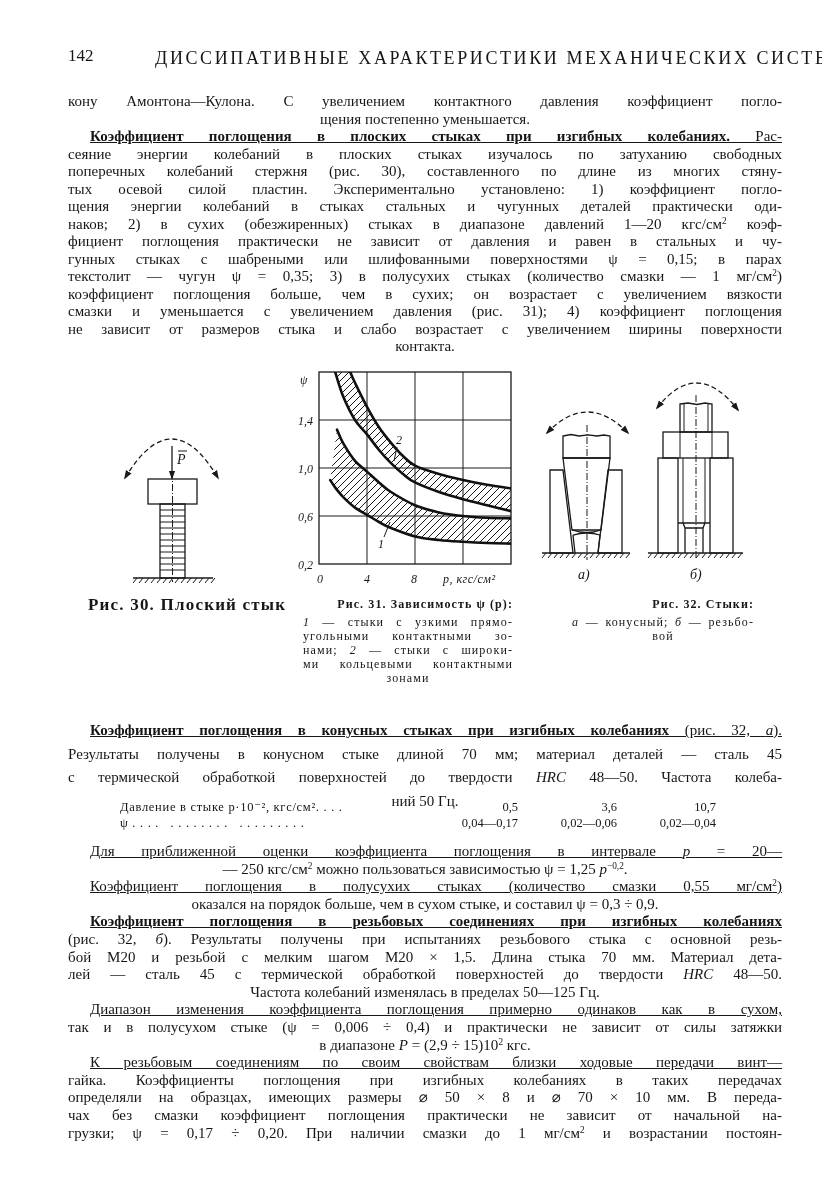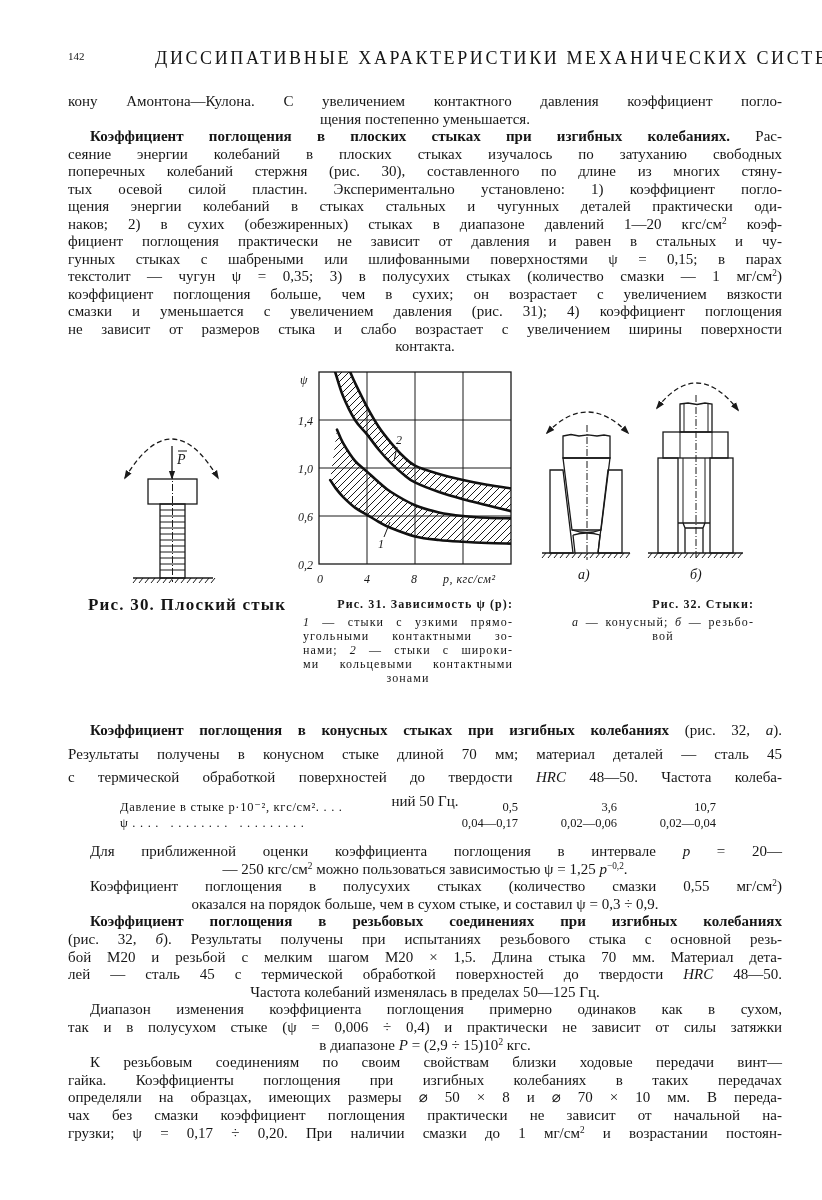--- a/index.html
+++ b/index.html
@@ -1,25 +1,25 @@
 <!DOCTYPE html>
 <html><head>
 <meta charset="utf-8">
 <style>
   html,body{margin:0;padding:0;background:#ffffff;}
   #page{position:relative;width:822px;height:1200px;background:#ffffff;overflow:hidden;color:#161616;font-family:"Liberation Serif","DejaVu Serif",serif;}
-  .hdr-num{position:absolute;left:68px;top:46px;font-size:11px;line-height:20px;}
+  .hdr-num{position:absolute;left:68px;top:46px;font-size:17px;line-height:20px;}
   .hdr-title{position:absolute;left:155px;top:48px;font-size:18px;line-height:20px;letter-spacing:2.6px;white-space:nowrap;}
   .block{position:absolute;left:68px;width:714px;font-size:15px;}
   .ln{height:17.5px;line-height:17.5px;}
   #block-b .ln{height:17.7px;line-height:17.7px;margin-top:6px;}
   #block-c .ln{height:17.6px;line-height:17.6px;}
   .j{text-align:justify;text-align-last:justify;}
   .l{text-align:center;}
-  .ind{text-indent:22px;}
+  .ind{text-indent:22px;text-decoration:underline;}
   b{font-weight:bold;}
   i{font-style:italic;}
   sup{font-size:0.62em;line-height:0;vertical-align:0.5em;}
   .tbl{position:absolute;left:120px;top:799px;width:600px;font-size:12.5px;}
   .tbl .row{position:relative;height:16px;line-height:16px;}
   .tbl .lab{position:absolute;left:0;top:0;white-space:nowrap;letter-spacing:0.7px;}
   .tbl .v{position:absolute;top:0;width:110px;margin-left:-55px;text-align:right;white-space:nowrap;}
   .cap{position:absolute;font-size:12px;line-height:14px;letter-spacing:1.1px;}
   .cap .c-title{font-weight:bold;text-align:right;margin-bottom:4px;}
   .cap .cj{text-align:justify;text-align-last:justify;}

